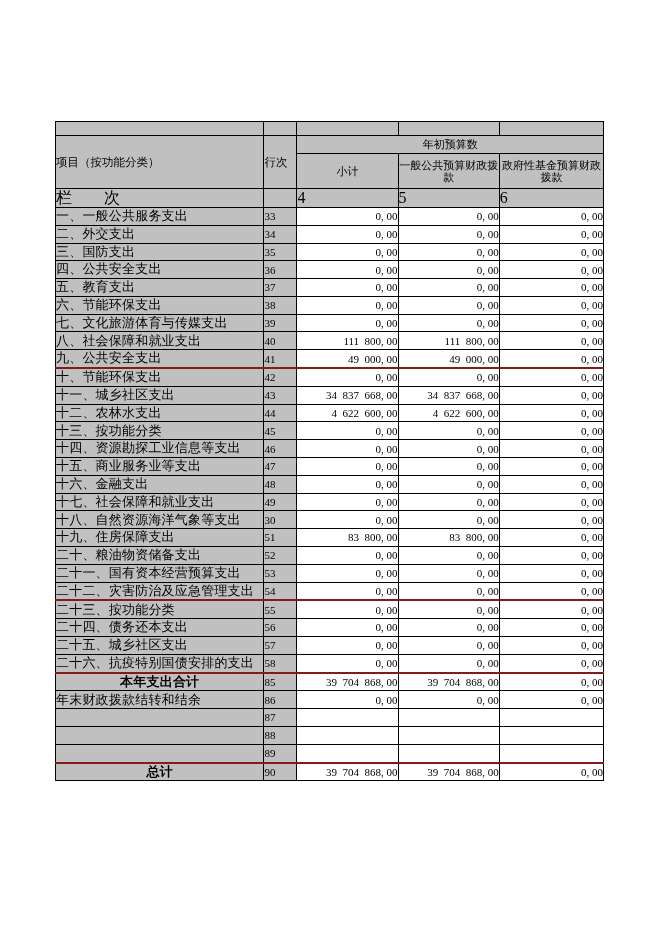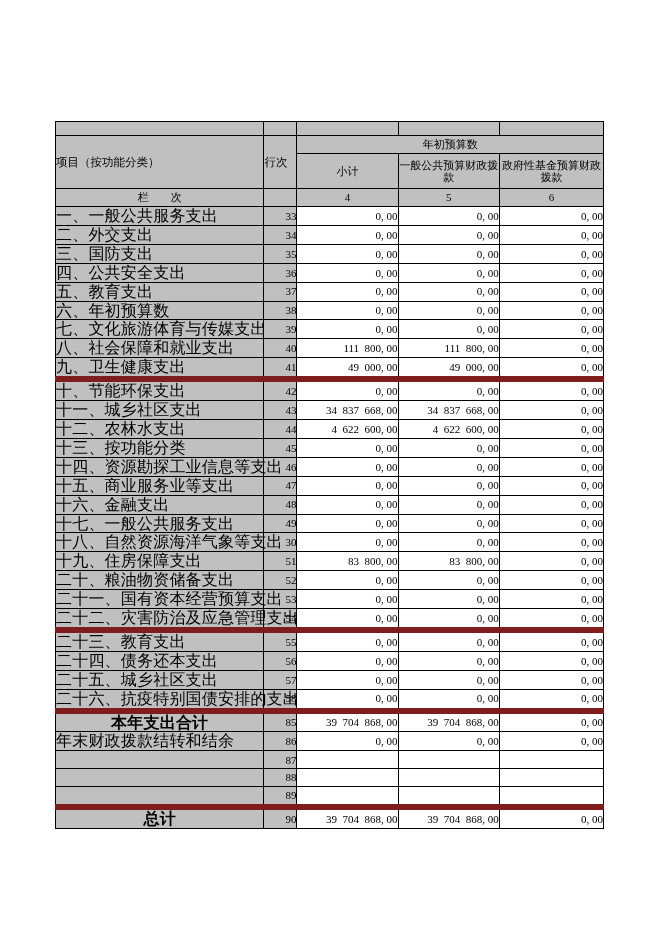--- a/index.html
+++ b/index.html
@@ -49,48 +49,48 @@
   .white  { background: #ffffff; }
 
   
   .strip td { height: 13px; border-left: 1px solid #000; border-right: 1px solid #000;
               border-top: 1px solid #000; border-bottom: 1px solid #000; }
 
   .hdr-group { text-align: center; height: 17px; font-size: 11px; font-family: Liberation Serif, serif; }
   .hdr-main  { text-align: left; font-size: 11.5px; }
   .hdr-sub   { text-align: center; font-size: 11px; height: 34px; }
 
-  .lanci td { height: 17px; text-align: center; font-size: 11px; }
+  .lanci td { height: 17px; font-size: 16px; }
 
   td.label {
     text-align: left;
     padding-left: 5px;
     height: 16.8px;
-    font-size: 16px;
+    font-size: 13px;
     white-space: nowrap;
     letter-spacing: 0.2px;
   }
   td.label.center { text-align: center; padding-left: 0; }
   td.label.bold   { font-weight: bold; margin-top: 33px; }
 
   td.rownum {
-    text-align: right;
+    text-align: left;
     font-size: 11px;
   }
 
   td.num {
     text-align: right;
     padding-right: 4px;
     font-size: 11px;
     white-space: pre;
     font-variant-numeric: tabular-nums;
   }
 
   
-  tr.thick-top > td { border-top: 6px solid #7f1d1d; }
+  tr.thick-top > td { border-top: 2px solid #7f1d1d; }
 </style>
 </head>
 <body>
 
 <div id="sheet">
   <table class="budget">
     <colgroup>
       <col class="c-label">
       <col class="c-rownum">
       <col class="c-sub">
@@ -153,42 +153,42 @@
           <td class="white num">0, 00</td>
         </tr>
         <tr>
           <td class="shade label">五、教育支出</td>
           <td class="shade rownum">37</td>
           <td class="white num">0, 00</td>
           <td class="white num">0, 00</td>
           <td class="white num">0, 00</td>
         </tr>
         <tr>
-          <td class="shade label">六、年初预算数</td>
+          <td class="shade label">六、节能环保支出</td>
           <td class="shade rownum">38</td>
           <td class="white num">0, 00</td>
           <td class="white num">0, 00</td>
           <td class="white num">0, 00</td>
         </tr>
         <tr>
           <td class="shade label">七、文化旅游体育与传媒支出</td>
           <td class="shade rownum">39</td>
           <td class="white num">0, 00</td>
           <td class="white num">0, 00</td>
           <td class="white num">0, 00</td>
         </tr>
         <tr>
           <td class="shade label">八、社会保障和就业支出</td>
           <td class="shade rownum">40</td>
           <td class="white num">111  800, 00</td>
           <td class="white num">111  800, 00</td>
           <td class="white num">0, 00</td>
         </tr>
         <tr>
-          <td class="shade label">九、卫生健康支出</td>
+          <td class="shade label">九、公共安全支出</td>
           <td class="shade rownum">41</td>
           <td class="white num">49  000, 00</td>
           <td class="white num">49  000, 00</td>
           <td class="white num">0, 00</td>
         </tr>
         <tr class="thick-top">
           <td class="shade label">十、节能环保支出</td>
           <td class="shade rownum">42</td>
           <td class="white num">0, 00</td>
           <td class="white num">0, 00</td>
@@ -230,21 +230,21 @@
           <td class="white num">0, 00</td>
         </tr>
         <tr>
           <td class="shade label">十六、金融支出</td>
           <td class="shade rownum">48</td>
           <td class="white num">0, 00</td>
           <td class="white num">0, 00</td>
           <td class="white num">0, 00</td>
         </tr>
         <tr>
-          <td class="shade label">十七、一般公共服务支出</td>
+          <td class="shade label">十七、社会保障和就业支出</td>
           <td class="shade rownum">49</td>
           <td class="white num">0, 00</td>
           <td class="white num">0, 00</td>
           <td class="white num">0, 00</td>
         </tr>
         <tr>
           <td class="shade label">十八、自然资源海洋气象等支出</td>
           <td class="shade rownum">30</td>
           <td class="white num">0, 00</td>
           <td class="white num">0, 00</td>
@@ -272,21 +272,21 @@
           <td class="white num">0, 00</td>
         </tr>
         <tr>
           <td class="shade label">二十二、灾害防治及应急管理支出</td>
           <td class="shade rownum">54</td>
           <td class="white num">0, 00</td>
           <td class="white num">0, 00</td>
           <td class="white num">0, 00</td>
         </tr>
         <tr class="thick-top">
-          <td class="shade label">二十三、教育支出</td>
+          <td class="shade label">二十三、按功能分类</td>
           <td class="shade rownum">55</td>
           <td class="white num">0, 00</td>
           <td class="white num">0, 00</td>
           <td class="white num">0, 00</td>
         </tr>
         <tr>
           <td class="shade label">二十四、债务还本支出</td>
           <td class="shade rownum">56</td>
           <td class="white num">0, 00</td>
           <td class="white num">0, 00</td>

